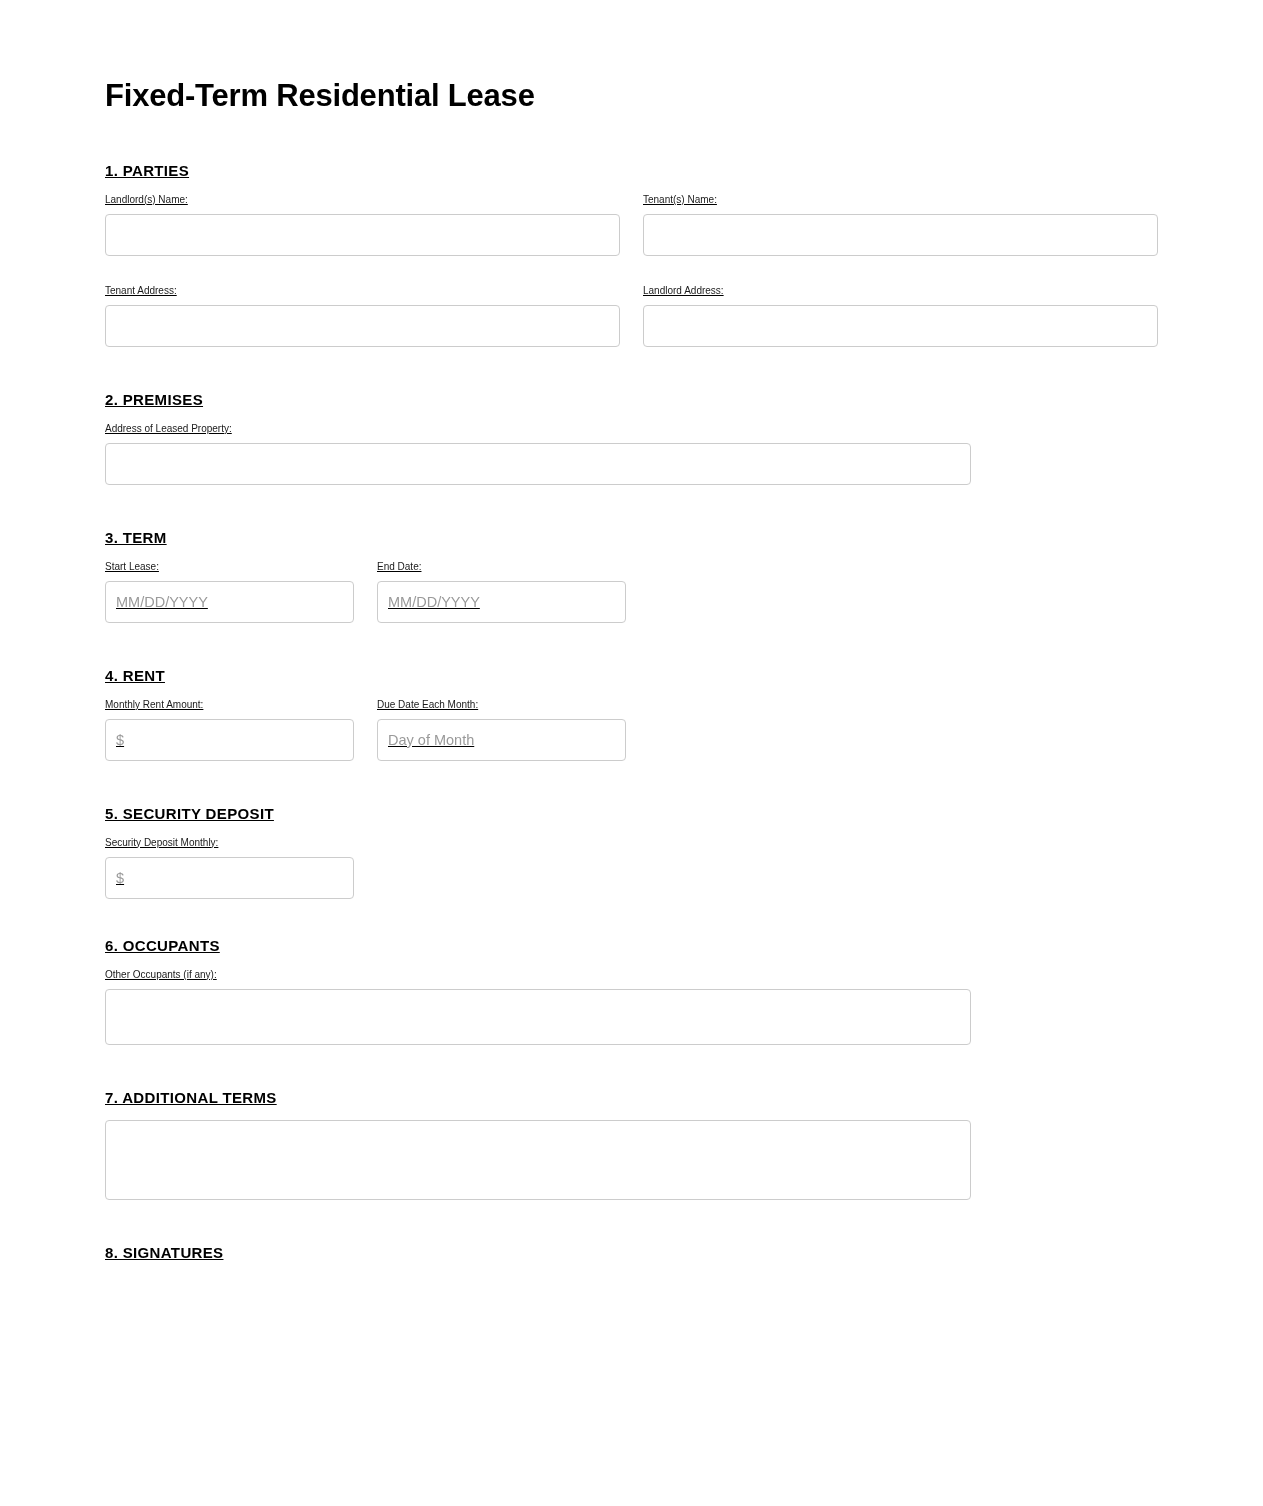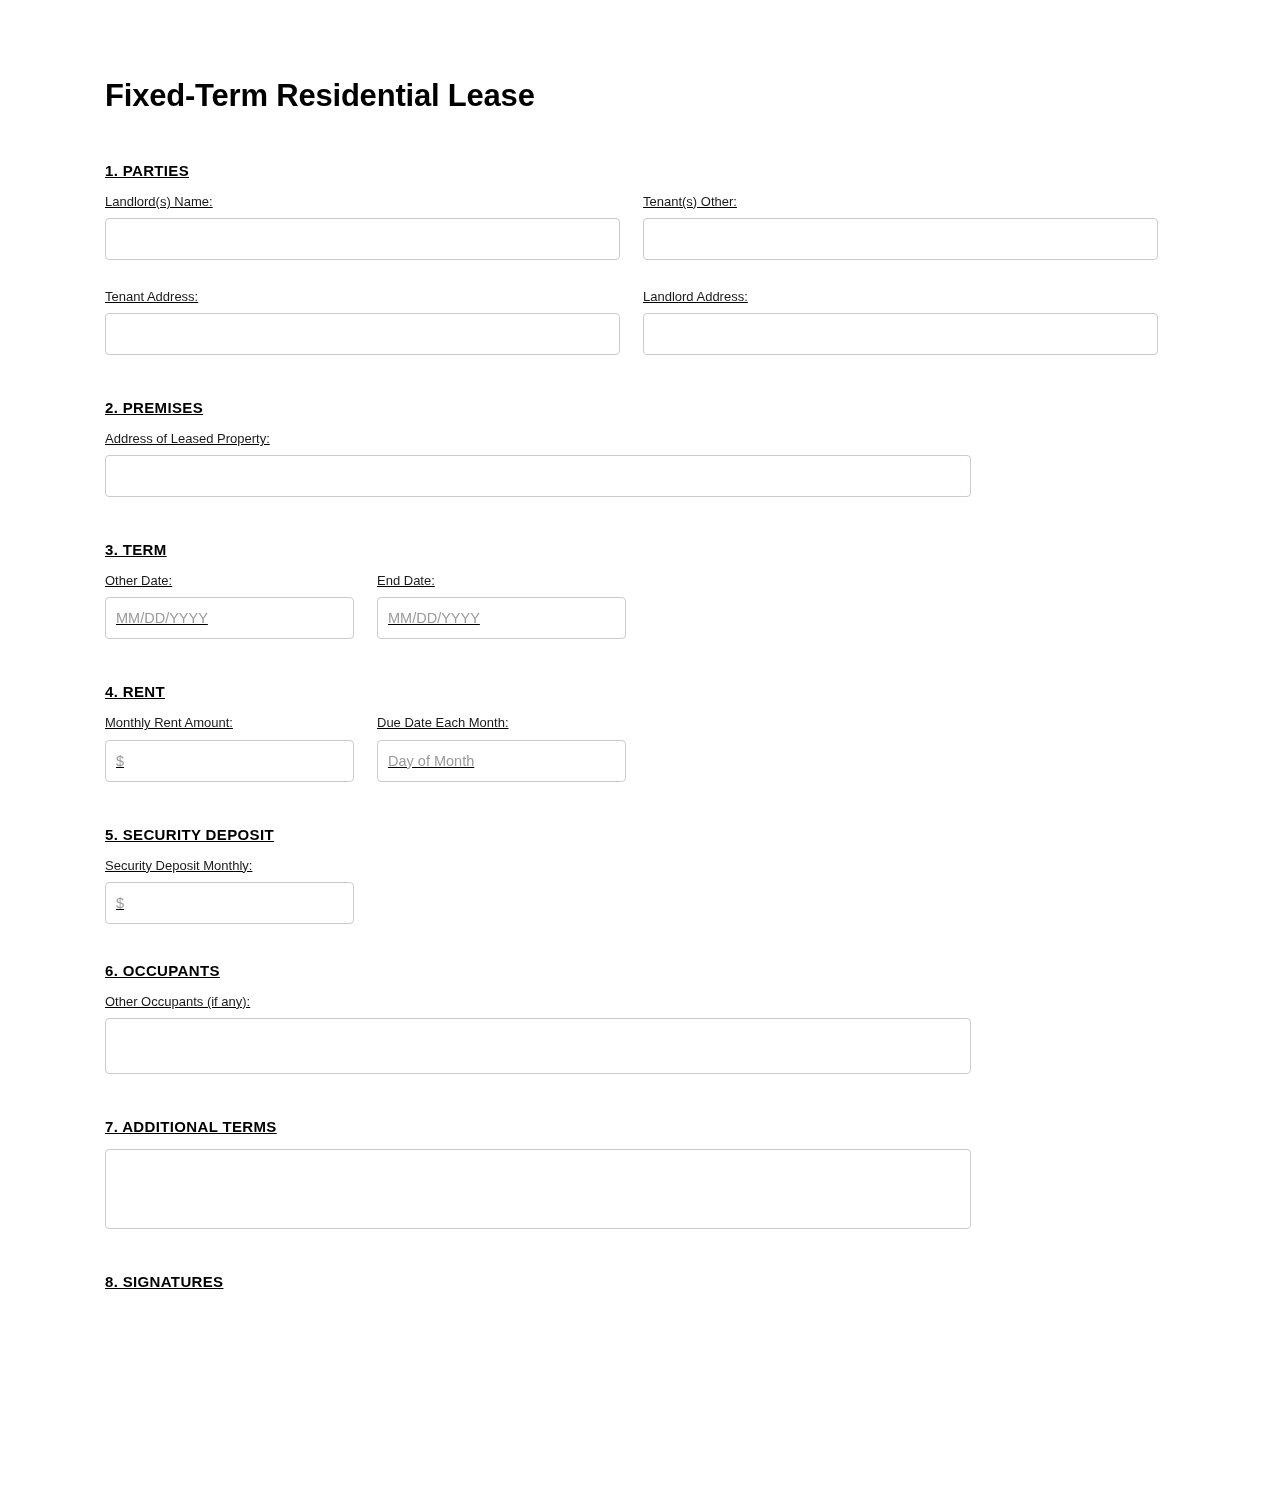--- a/index.html
+++ b/index.html
@@ -66,21 +66,21 @@
     flex: 0 0 249px;
     max-width: 249px;
   }
   .col-full {
     flex: 1 1 auto;
     width: 100%;
   }
 
   .field-label {
     display: block;
-    font-size: 13px;
+    font-size: 10px;
     font-weight: normal;
     line-height: 1.4;
     color: #1a1a1a;
     margin: 0 0 7px 0;
   }
 
   
   .text-input {
     box-sizing: border-box;
     display: block;
@@ -140,21 +140,21 @@
 
   <section class="section section-parties">
     <h2 class="section-heading">1. PARTIES</h2>
 
     <div class="row">
       <div class="col-half">
         <label class="field-label">Landlord(s) Name:</label>
         <input class="text-input" type="text" placeholder="" style="">
       </div>
       <div class="col-half">
-        <label class="field-label">Tenant(s) Other:</label>
+        <label class="field-label">Tenant(s) Name:</label>
         <input class="text-input" type="text" placeholder="" style="">
       </div>
     </div>
 
     <div class="row">
       <div class="col-half">
         <label class="field-label">Tenant Address:</label>
         <input class="text-input" type="text" placeholder="" style="">
       </div>
       <div class="col-half">
@@ -173,21 +173,21 @@
         <input class="text-input" type="text" placeholder="" style="">
       </div>
     </div>
   </section>
 
   <section class="section section-term">
     <h2 class="section-heading">3. TERM</h2>
 
     <div class="row">
       <div class="col-small">
-        <label class="field-label">Other Date:</label>
+        <label class="field-label">Start Lease:</label>
         <input class="text-input" type="text" placeholder="MM/DD/YYYY" style="">
       </div>
       <div class="col-small">
         <label class="field-label">End Date:</label>
         <input class="text-input" type="text" placeholder="MM/DD/YYYY" style="">
       </div>
     </div>
   </section>
 
   <section class="section section-rent">

